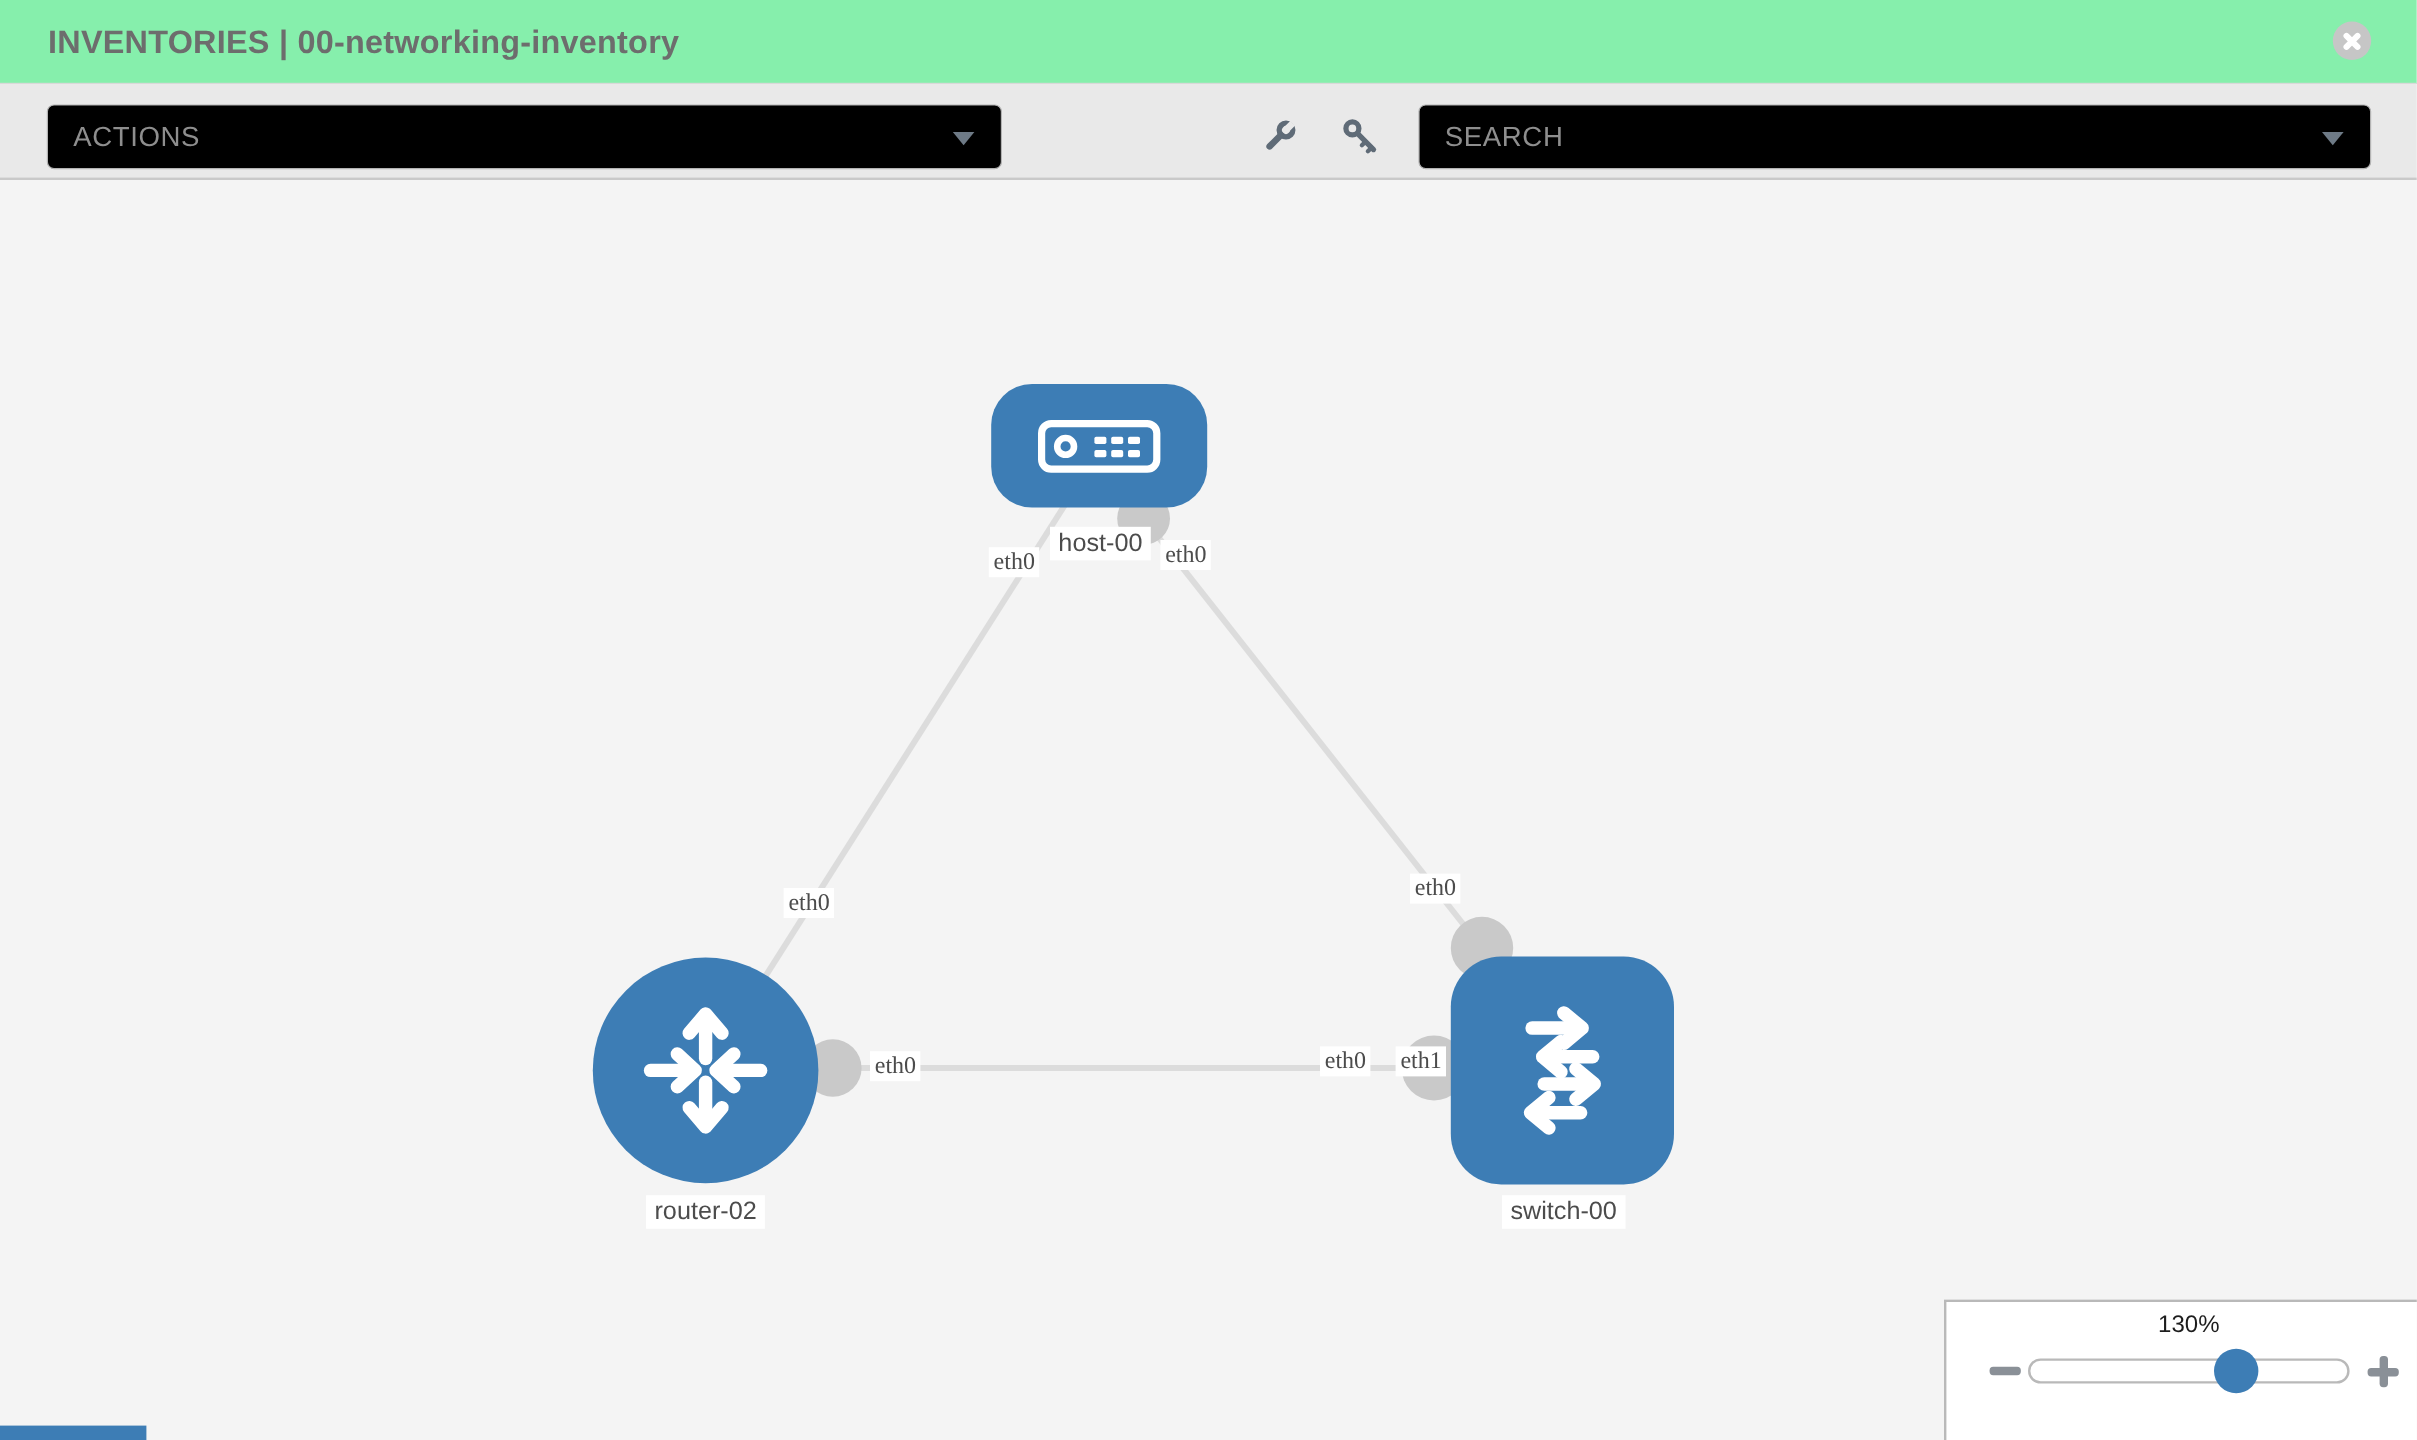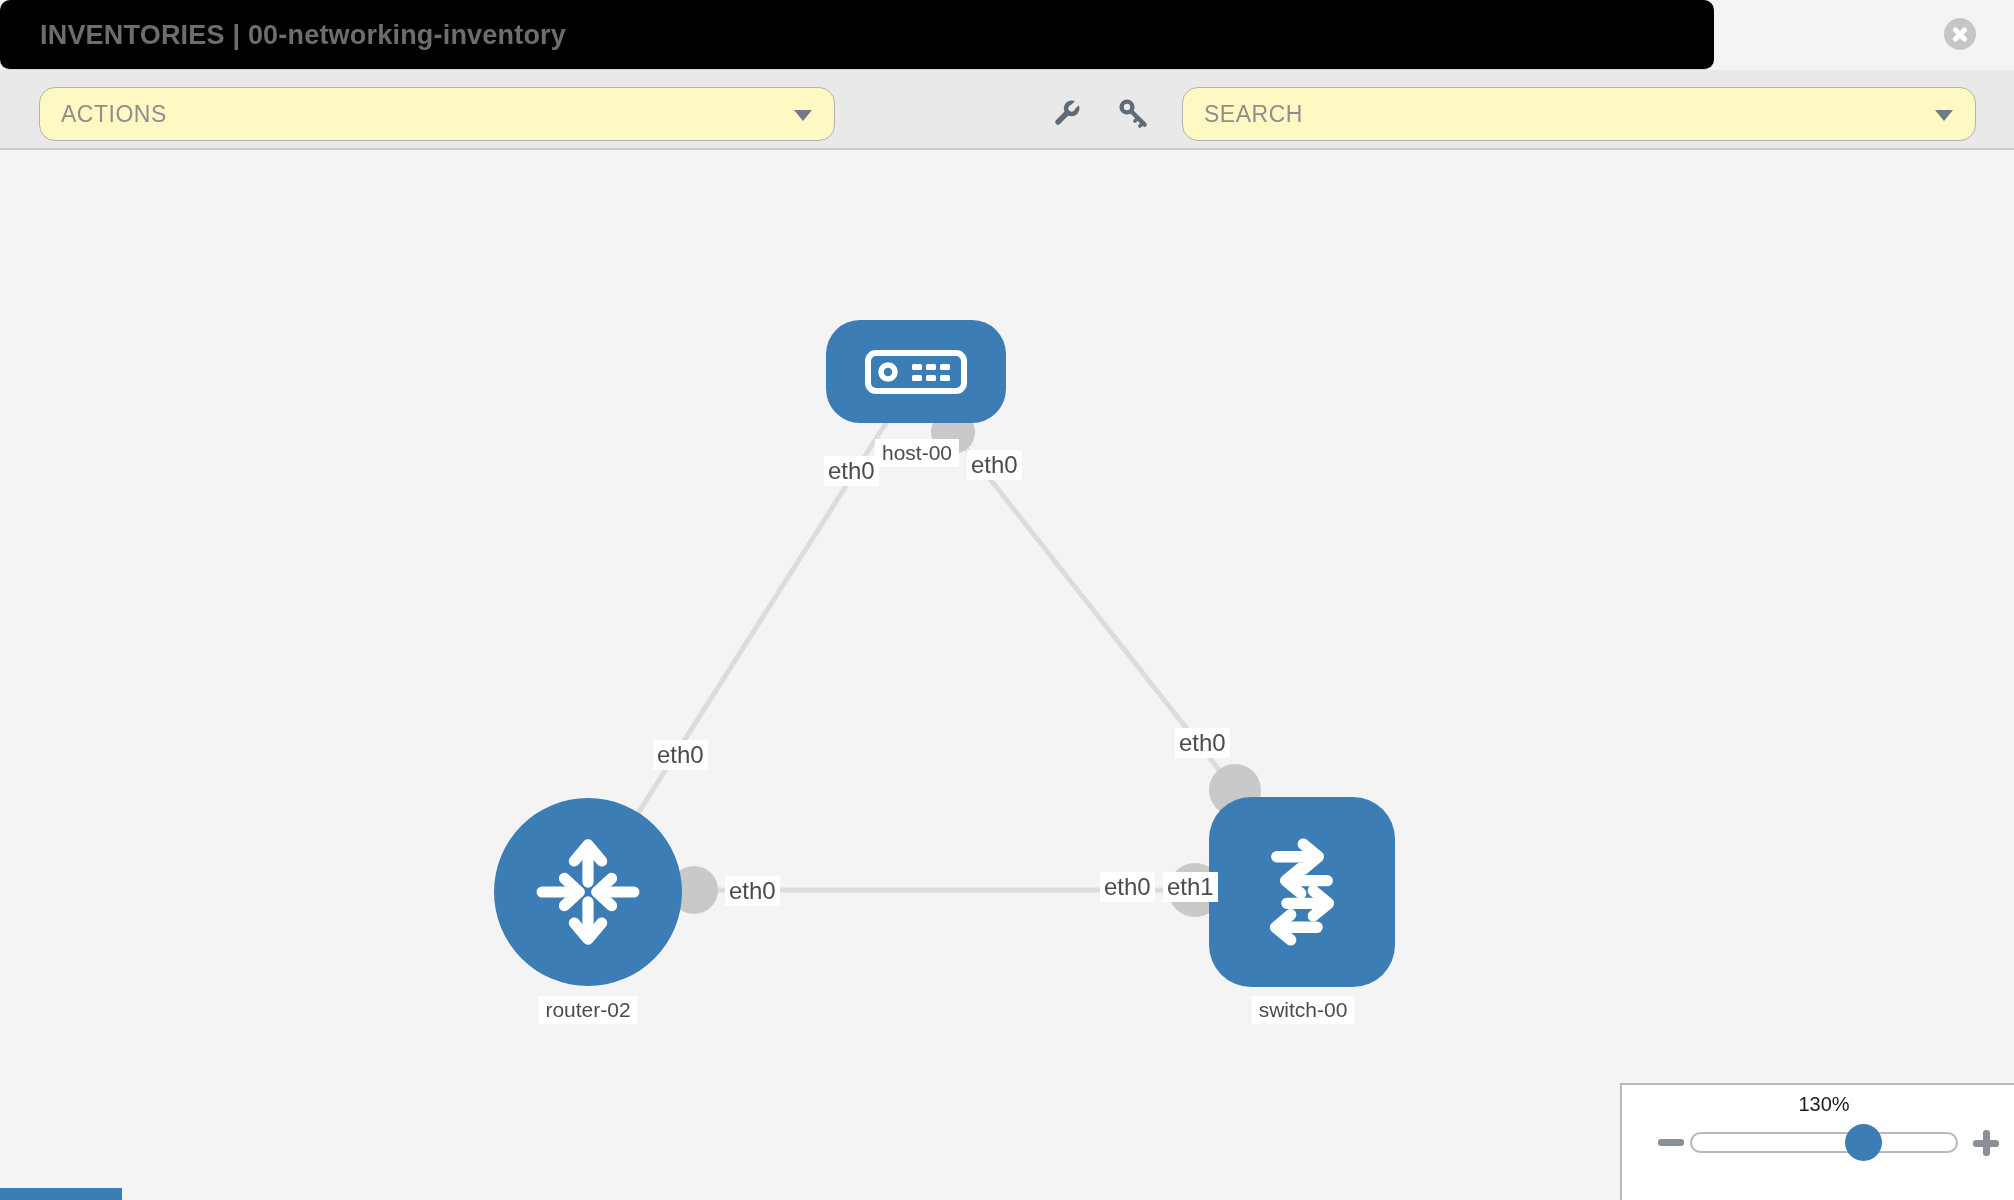--- a/index.html
+++ b/index.html
@@ -1,47 +1,47 @@
 <!DOCTYPE html>
 <html><head>
 <meta charset="utf-8">
 <style>
   html,body{margin:0;padding:0;}
   body{font-family:"Liberation Sans", sans-serif; background:#fff;}
   .app{position:relative;width:2014px;height:1200px;overflow:hidden;background:#f4f4f4;}
 
   
-  .header{position:absolute;left:0;top:0;width:1714px;height:70px;background:#000000;border-bottom:1px solid #d9d9d9;box-sizing:border-box;border-radius:10px;}
+  .header{position:absolute;left:0;top:0;width:2014px;height:70px;background:#86efac;border-bottom:1px solid #d9d9d9;box-sizing:border-box;}
   .page-title{position:absolute;left:40px;top:0;line-height:70px;font-size:27px;font-weight:bold;color:#6d6d6d;letter-spacing:.2px;white-space:nowrap;}
   .close-btn{position:absolute;left:1944px;top:18px;width:32px;height:32px;border-radius:50%;background:#c6c6c6;cursor:pointer;}
   .close-btn .xbar{position:absolute;left:7px;top:13.5px;width:18px;height:5px;border-radius:2.5px;background:#ffffff;}
   .close-btn .xbar.a{transform:rotate(45deg);}
   .close-btn .xbar.b{transform:rotate(-45deg);}
 
   
   .toolbar{position:absolute;left:0;top:70px;width:2014px;height:80px;background:#e9e9e9;border-bottom:2px solid #c9c9c9;box-sizing:border-box;}
-  .select-box{position:absolute;height:54px;background:#fef9c3;border:1px solid #b3b3b3;border-radius:16px;box-sizing:border-box;cursor:pointer;}
+  .select-box{position:absolute;height:54px;background:#000000;border:1px solid #b3b3b3;border-radius:6px;box-sizing:border-box;cursor:pointer;}
   .select-box .sel-label{position:absolute;left:21px;top:0;line-height:52px;font-size:23px;color:#8e8e8e;letter-spacing:.5px;}
   .caret{position:absolute;right:22px;top:22px;width:0;height:0;border-left:9px solid transparent;border-right:9px solid transparent;border-top:11px solid #6e7a86;}
   .actions-box{left:39px;top:17px;width:796px;}
   .search-box{left:1182px;top:17px;width:794px;}
   .tool-icon{position:absolute;top:26px;width:36px;height:36px;cursor:pointer;}
   .tool-icon.wrench{left:1048px;}
   .tool-icon.key{left:1116px;}
 
   
   .canvas{position:absolute;left:0;top:150px;width:2014px;height:1050px;background:#f4f4f4;}
   .links{position:absolute;left:0;top:0;z-index:1;}
   .port{position:absolute;border-radius:50%;background:#c9c9c9;z-index:2;}
   .node{position:absolute;background:#3d7db5;z-index:3;display:flex;align-items:center;justify-content:center;cursor:pointer;}
   .node.host{left:826px;top:170px;width:180px;height:103px;border-radius:34px;}
   .node.router{left:494px;top:648px;width:188px;height:188px;border-radius:50%;}
   .node.switch{left:1209px;top:647px;width:186px;height:190px;border-radius:42px;}
   .nlabel{position:absolute;z-index:4;background:#ffffff;color:#4c4c4c;font-size:21px;padding:2px 7px;white-space:nowrap;transform:translateX(-50%);}
-  .iflabel{position:absolute;z-index:4;background:#ffffff;color:#4c4c4c;font-size:24px;padding:1px 4px;white-space:nowrap;}
+  .iflabel{position:absolute;z-index:4;background:#ffffff;color:#4c4c4c;font-size:20px;padding:1px 4px;white-space:nowrap;font-family:Liberation Serif, serif;}
   .iflabel.front{z-index:5;margin-left:39px;}
 
   
   .zoom-panel{position:absolute;left:1620px;top:1083px;width:400px;height:130px;background:#ffffff;border:2px solid #b9b9b9;box-sizing:border-box;z-index:10;}
   .zoom-value{position:absolute;left:68px;top:8px;width:268px;text-align:center;font-size:20px;color:#1d1d1d;}
   .zoom-track{position:absolute;left:68px;top:47px;width:268px;height:21px;border:2px solid #b9b9b9;border-radius:12px;background:#fff;box-sizing:border-box;cursor:pointer;}
   .zoom-knob{position:absolute;left:223px;top:39px;width:37px;height:37px;border-radius:50%;background:#3d7db5;cursor:pointer;}
   .zoom-minus{position:absolute;left:36px;top:54px;width:26px;height:7px;border-radius:3px;background:#8a9097;cursor:pointer;}
   .zoom-plus{position:absolute;left:350px;top:44px;width:28px;height:28px;cursor:pointer;}
   .zoom-plus .pbar-h{position:absolute;left:1px;top:10.5px;width:26px;height:7px;border-radius:3px;background:#8a9097;}

